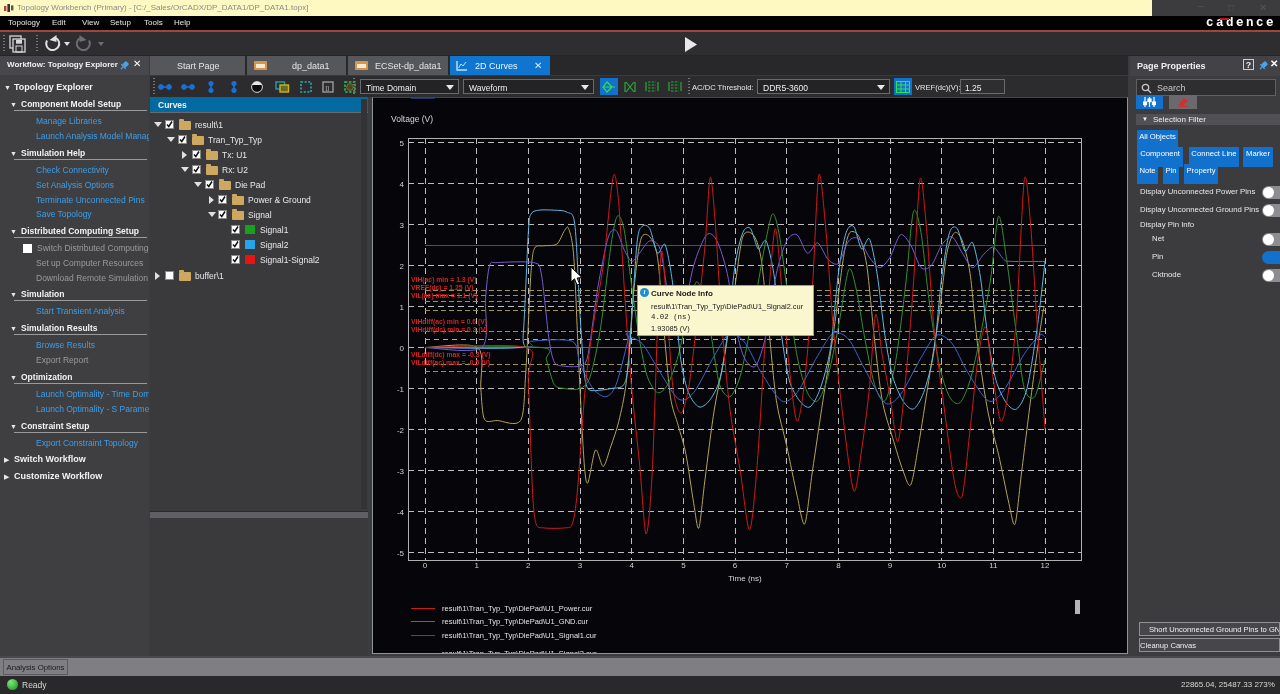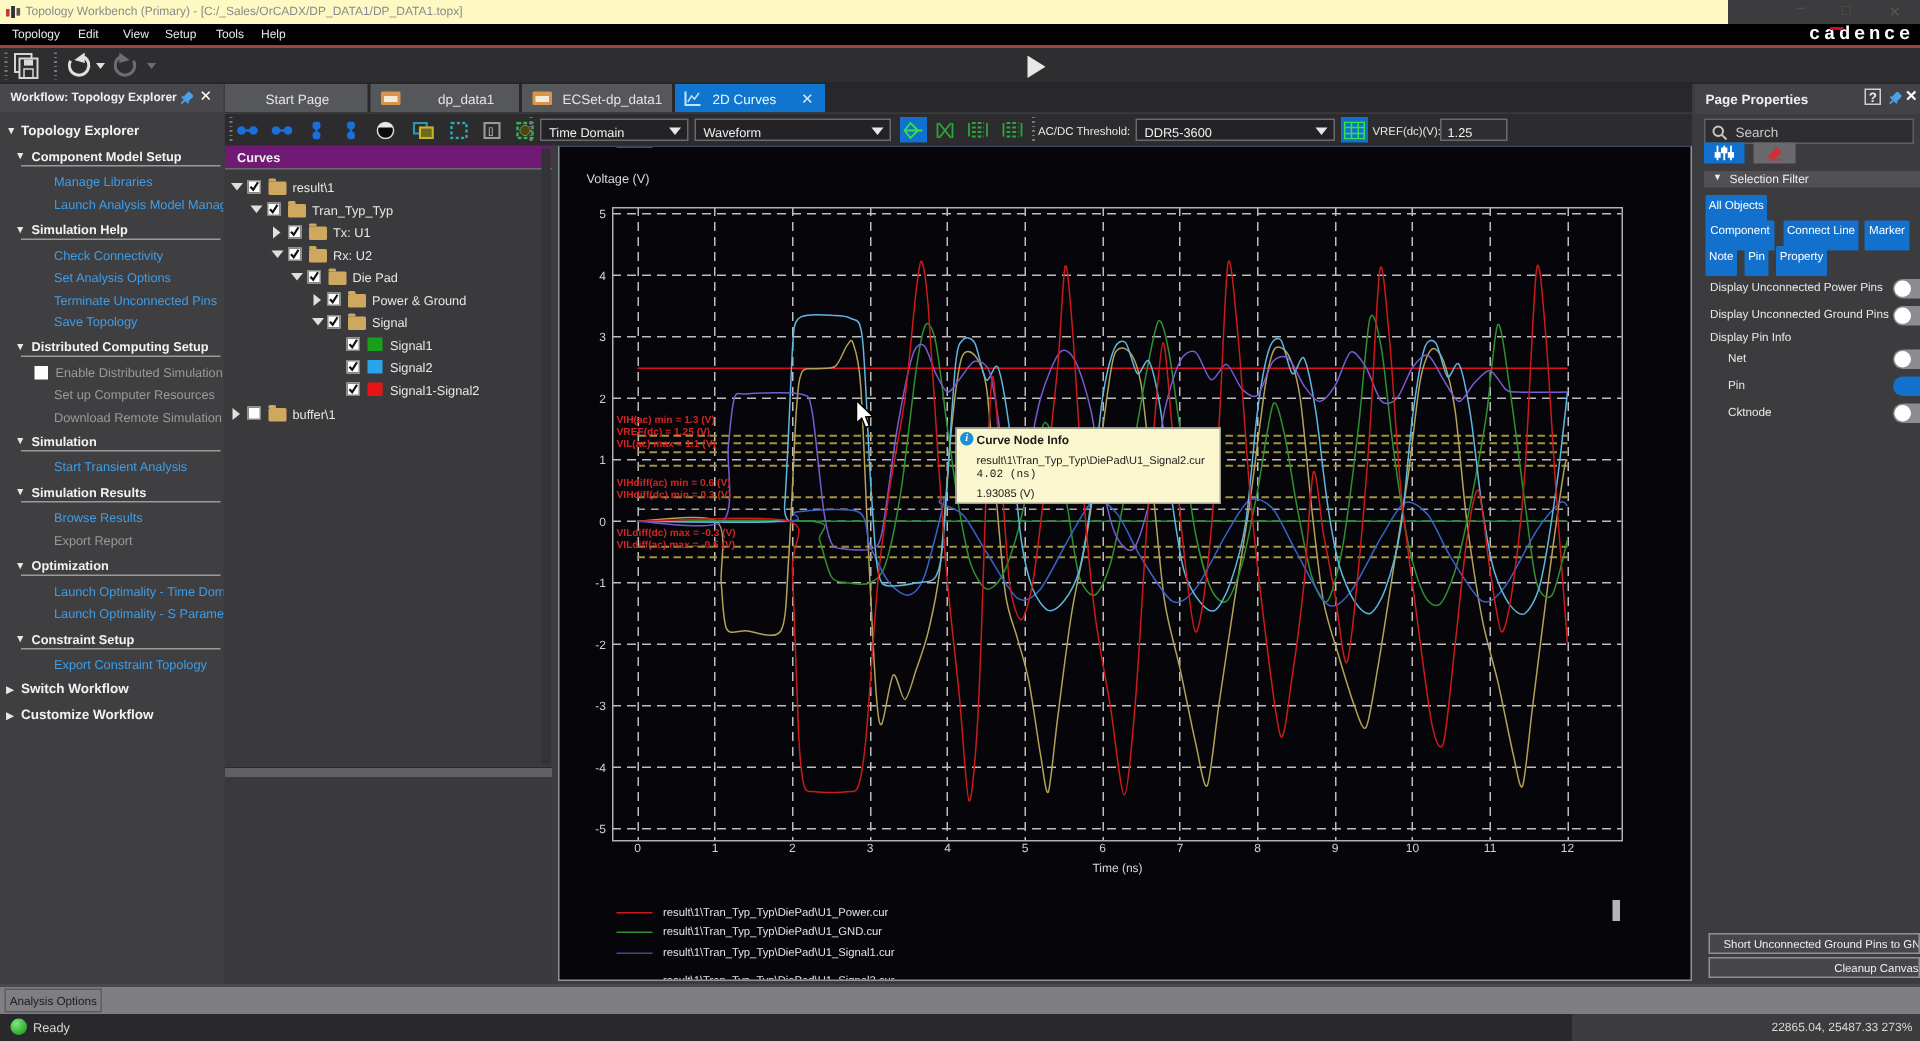--- a/index.html
+++ b/index.html
@@ -22,21 +22,21 @@
 
 #wfheader { left:0; top:56px; width:149px; height:19px; background:#48484c; color:#f0f0f0; font-size:8px; font-weight:bold; }
 #wfpanel { left:0; top:75px; width:149px; height:581px; background:#3f3f42; overflow:hidden; }
 .wfhead { position:absolute; color:#f2f2f2; font-weight:bold; font-size:8.5px; white-space:nowrap; }
 .wftri { position:absolute; color:#e8e8e8; font-size:7px; }
 .wflink { position:absolute; color:#3d9ee8; font-size:8.5px; white-space:nowrap; }
 .wfgray { position:absolute; color:#9a9a9a; font-size:8.5px; white-space:nowrap; }
 .wfsep { position:absolute; left:14px; width:133px; height:1px; background:#9a9a9a; }
 
 #curvespanel { left:150px; top:56px; width:218px; height:600px; background:#3a3a3d; }
-#curvesheader { left:150px; top:97px; width:218px; height:16px; background:#701a75; border-bottom:1px solid #6a6a6e; color:#f0f0f0; font-weight:bold; font-size:8.5px; }
+#curvesheader { left:150px; top:97px; width:218px; height:16px; background:#0369a1; border-bottom:1px solid #6a6a6e; color:#f0f0f0; font-weight:bold; font-size:8.5px; }
 .trow { position:absolute; height:15px; font-size:8.5px; color:#e8e8e8; white-space:nowrap; }
 .tri-d { position:absolute; width:0; height:0; border-left:4px solid transparent; border-right:4px solid transparent; border-top:5px solid #e0e0e0; }
 .tri-r { position:absolute; width:0; height:0; border-top:4px solid transparent; border-bottom:4px solid transparent; border-left:5px solid #e0e0e0; }
 .cbx { position:absolute; width:9px; height:9px; background:#fff; border:1px solid #888; }
 .cbx svg { position:absolute; left:-1px; top:-1px; }
 .folder { position:absolute; width:12px; height:9px; background:#cfa85f; border-radius:1px; }
 .folder:before { content:""; position:absolute; left:0; top:-2px; width:5px; height:2px; background:#cfa85f; border-radius:1px 1px 0 0; }
 .swatch { position:absolute; width:10px; height:9px; }
 #loadedsplit { left:150px; top:511px; width:218px; height:7px; background:#606064; border-top:1px solid #2a2a2c; }
 #loadedheader { left:150px; top:518px; width:218px; height:23px; background:#3a3a3d; border-bottom:1px solid #777; color:#f0f0f0; font-weight:bold; font-size:8.5px; }
@@ -67,21 +67,21 @@
 #rpsearch { left:1136px; top:79px; width:140px; height:17px; background:#2e2e31; border:1px solid #606064; color:#c8c8c8; font-size:9px; }
 .rpbtn { position:absolute; height:20px; background:#1271cc; color:#fff; font-size:7.7px; text-align:center; border-radius:1px; white-space:nowrap; overflow:hidden; }
 #selfilter { left:1136px; top:114px; width:164px; height:11px; background:#505055; color:#f0f0f0; font-size:8px; }
 .rplabel { position:absolute; color:#e8e8e8; font-size:7.8px; white-space:nowrap; }
 .toggle { position:absolute; width:26px; height:13px; background:#8d8d91; border-radius:7px; }
 .toggle .knob { position:absolute; left:1px; top:1px; width:11px; height:11px; border-radius:50%; background:#fff; }
 .rbutton { position:absolute; left:1139px; width:141px; height:14px; background:#47474b; border:1px solid #909094; color:#f0f0f0; font-size:7.6px; text-align:left; padding-left:9px; line-height:13px; white-space:nowrap; overflow:hidden; }
 
 #analysisbar { left:0; top:658px; width:1280px; height:18px; background:#7f7f83; }
 #analysistab { left:3px; top:1px; width:65px; height:16px; border:1px solid #5c5c60; color:#1c1c1c; font-size:8.5px; text-align:center; line-height:15px; }
-#statusbar { left:0; top:676px; width:1048px; height:18px; background:#29292b; color:#d8d8d8; font-size:8.5px; }
+#statusbar { left:0; top:676px; width:1280px; height:18px; background:#29292b; color:#d8d8d8; font-size:8.5px; }
 #gap-under-panels { left:0; top:656px; width:1280px; height:2px; background:#4a4a4e; }
 </style>
 </head>
 <body>
 <div id="stage">
 
   <div id="titlebar" class="abs">
     <svg class="abs" style="left:3px;top:2px" width="12" height="12" viewBox="0 0 12 12">
         <rect x="1" y="4" width="2.4" height="5" fill="#c03a3a"></rect>
         <rect x="4.4" y="2" width="2.6" height="8" fill="#333"></rect>
@@ -151,21 +151,21 @@
       <span class="wfhead" style="left:21px;top:73px">Simulation Help</span>
     <div class="wfsep" style="top:84px"></div>
     <span class="wflink" style="left:36px;top:90px">Check Connectivity</span>
     <span class="wflink" style="left:36px;top:105px">Set Analysis Options</span>
     <span class="wflink" style="left:36px;top:120px">Terminate Unconnected Pins</span>
     <span class="wflink" style="left:36px;top:134px">Save Topology</span>
     <span class="wftri" style="left:10px;top:153px">▼</span>
       <span class="wfhead" style="left:21px;top:151px">Distributed Computing Setup</span>
     <div class="wfsep" style="top:162px"></div>
     <span class="abs" style="left:23px;top:169px;width:9px;height:9px;background:#fff"></span>
-    <span class="wfgray" style="left:37px;top:168px">Enable Distributed Simulation</span>
+    <span class="wfgray" style="left:37px;top:168px">Switch Distributed Computing</span>
     <span class="wfgray" style="left:36px;top:183px">Set up Computer Resources</span>
     <span class="wfgray" style="left:36px;top:198px">Download Remote Simulation F</span>
     <span class="wftri" style="left:10px;top:216px">▼</span>
       <span class="wfhead" style="left:21px;top:214px">Simulation</span>
     <div class="wfsep" style="top:225px"></div>
     <span class="wflink" style="left:36px;top:231px">Start Transient Analysis</span>
     <span class="wftri" style="left:10px;top:250px">▼</span>
       <span class="wfhead" style="left:21px;top:248px">Simulation Results</span>
     <div class="wfsep" style="top:259px"></div>
     <span class="wflink" style="left:36px;top:265px">Browse Results</span>
@@ -556,21 +556,21 @@
   <div class="toggle abs" style="left:1262px;top:233px">
       <span class="knob"></span>
     </div>
   <span class="rplabel abs" style="left:1152px;top:252px">Pin</span>
   <div class="toggle abs" style="left:1262px;top:251px;background:#1271cc"></div>
   <span class="rplabel abs" style="left:1152px;top:270px">Cktnode</span>
   <div class="toggle abs" style="left:1262px;top:269px">
       <span class="knob"></span>
     </div>
   <div class="rbutton abs" style="top:622px">Short Unconnected Ground Pins to GN</div>
-  <div class="rbutton abs" style="top:638px;text-align:right;padding-left:0">Cleanup Canvas</div>
+  <div class="rbutton abs" style="top:638px;text-align:left;padding-left:0">Cleanup Canvas</div>
 
   <div id="gap-under-panels" class="abs"></div>
   <div id="analysisbar" class="abs">
       <div id="analysistab" class="abs" style="font-size:7.8px">Analysis Options</div>
     </div>
   <div id="statusbar" class="abs">
     <span class="abs" style="left:7px;top:3px;width:11px;height:11px;border-radius:50%;background:radial-gradient(circle at 35% 30%, #7de87d, #129012)"></span>
     <span class="abs" style="left:22px;top:4px">Ready</span>
     <span class="abs" style="left:1181px;top:4px;white-space:nowrap;font-size:8px">22865.04, 25487.33 273%</span>
   </div>

